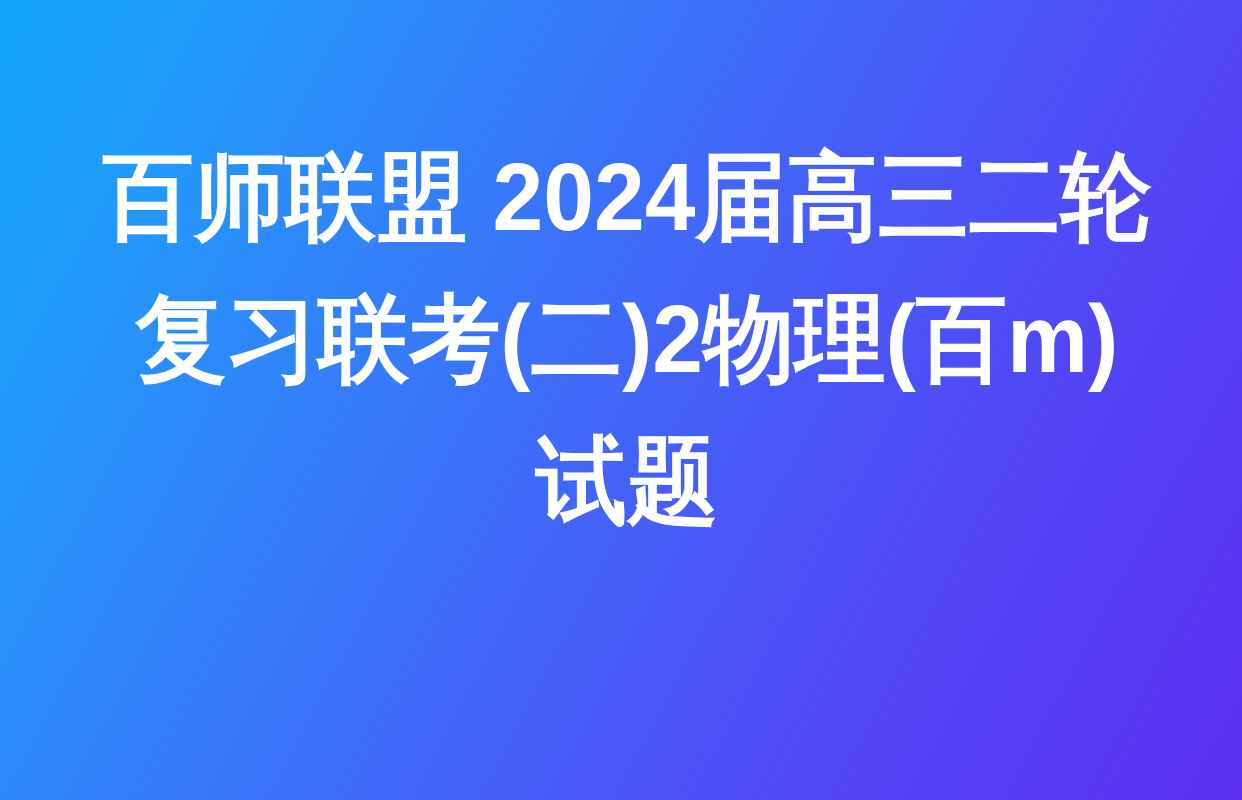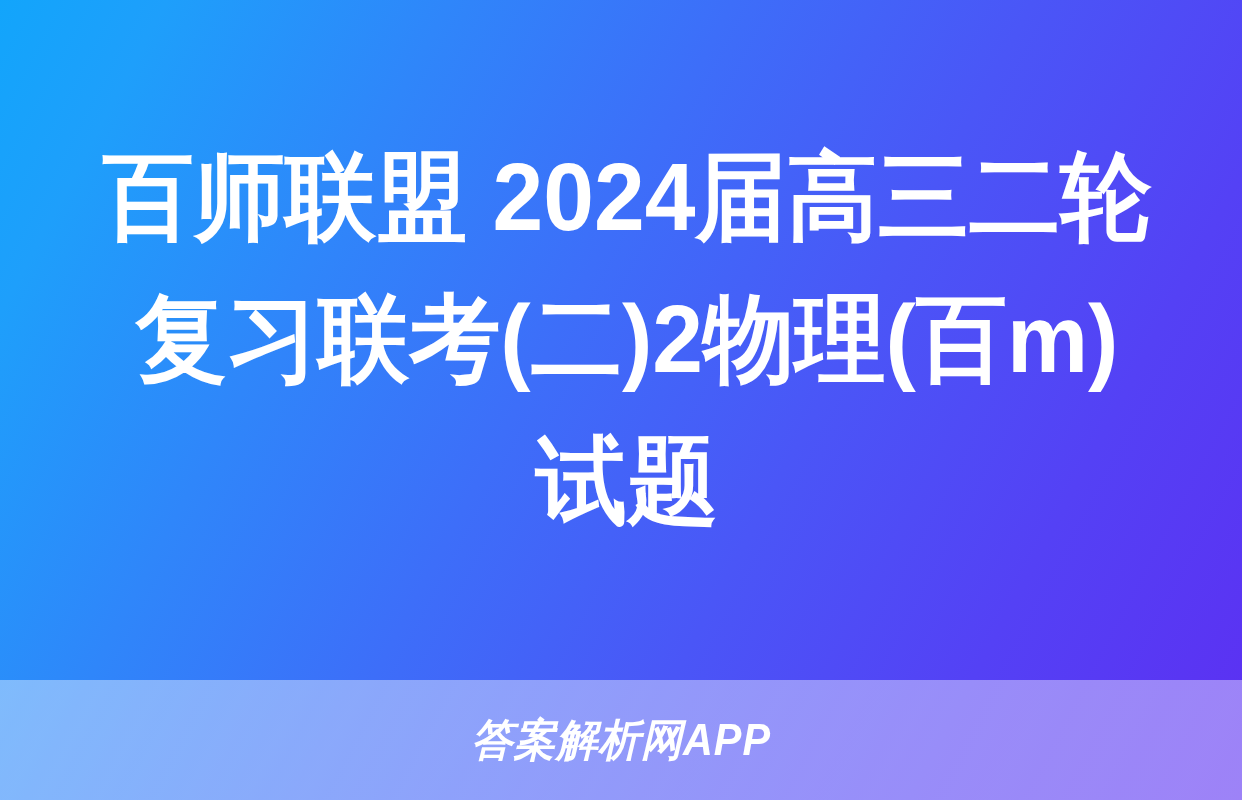--- a/index.html
+++ b/index.html
@@ -84,17 +84,14 @@
 </style>
 </head>
 <body>
 
 <div class="banner">
 
   <div class="title-wrap">
     <h1 class="title">百师联盟 2024届高三二轮复习联考(二)2物理(百m)试题</h1>
   </div>
 
-  <div class="footer-band">
-    <span class="footer-text">答案解析网APP</span>
-  </div>
 
 </div>
 
 </body></html>

